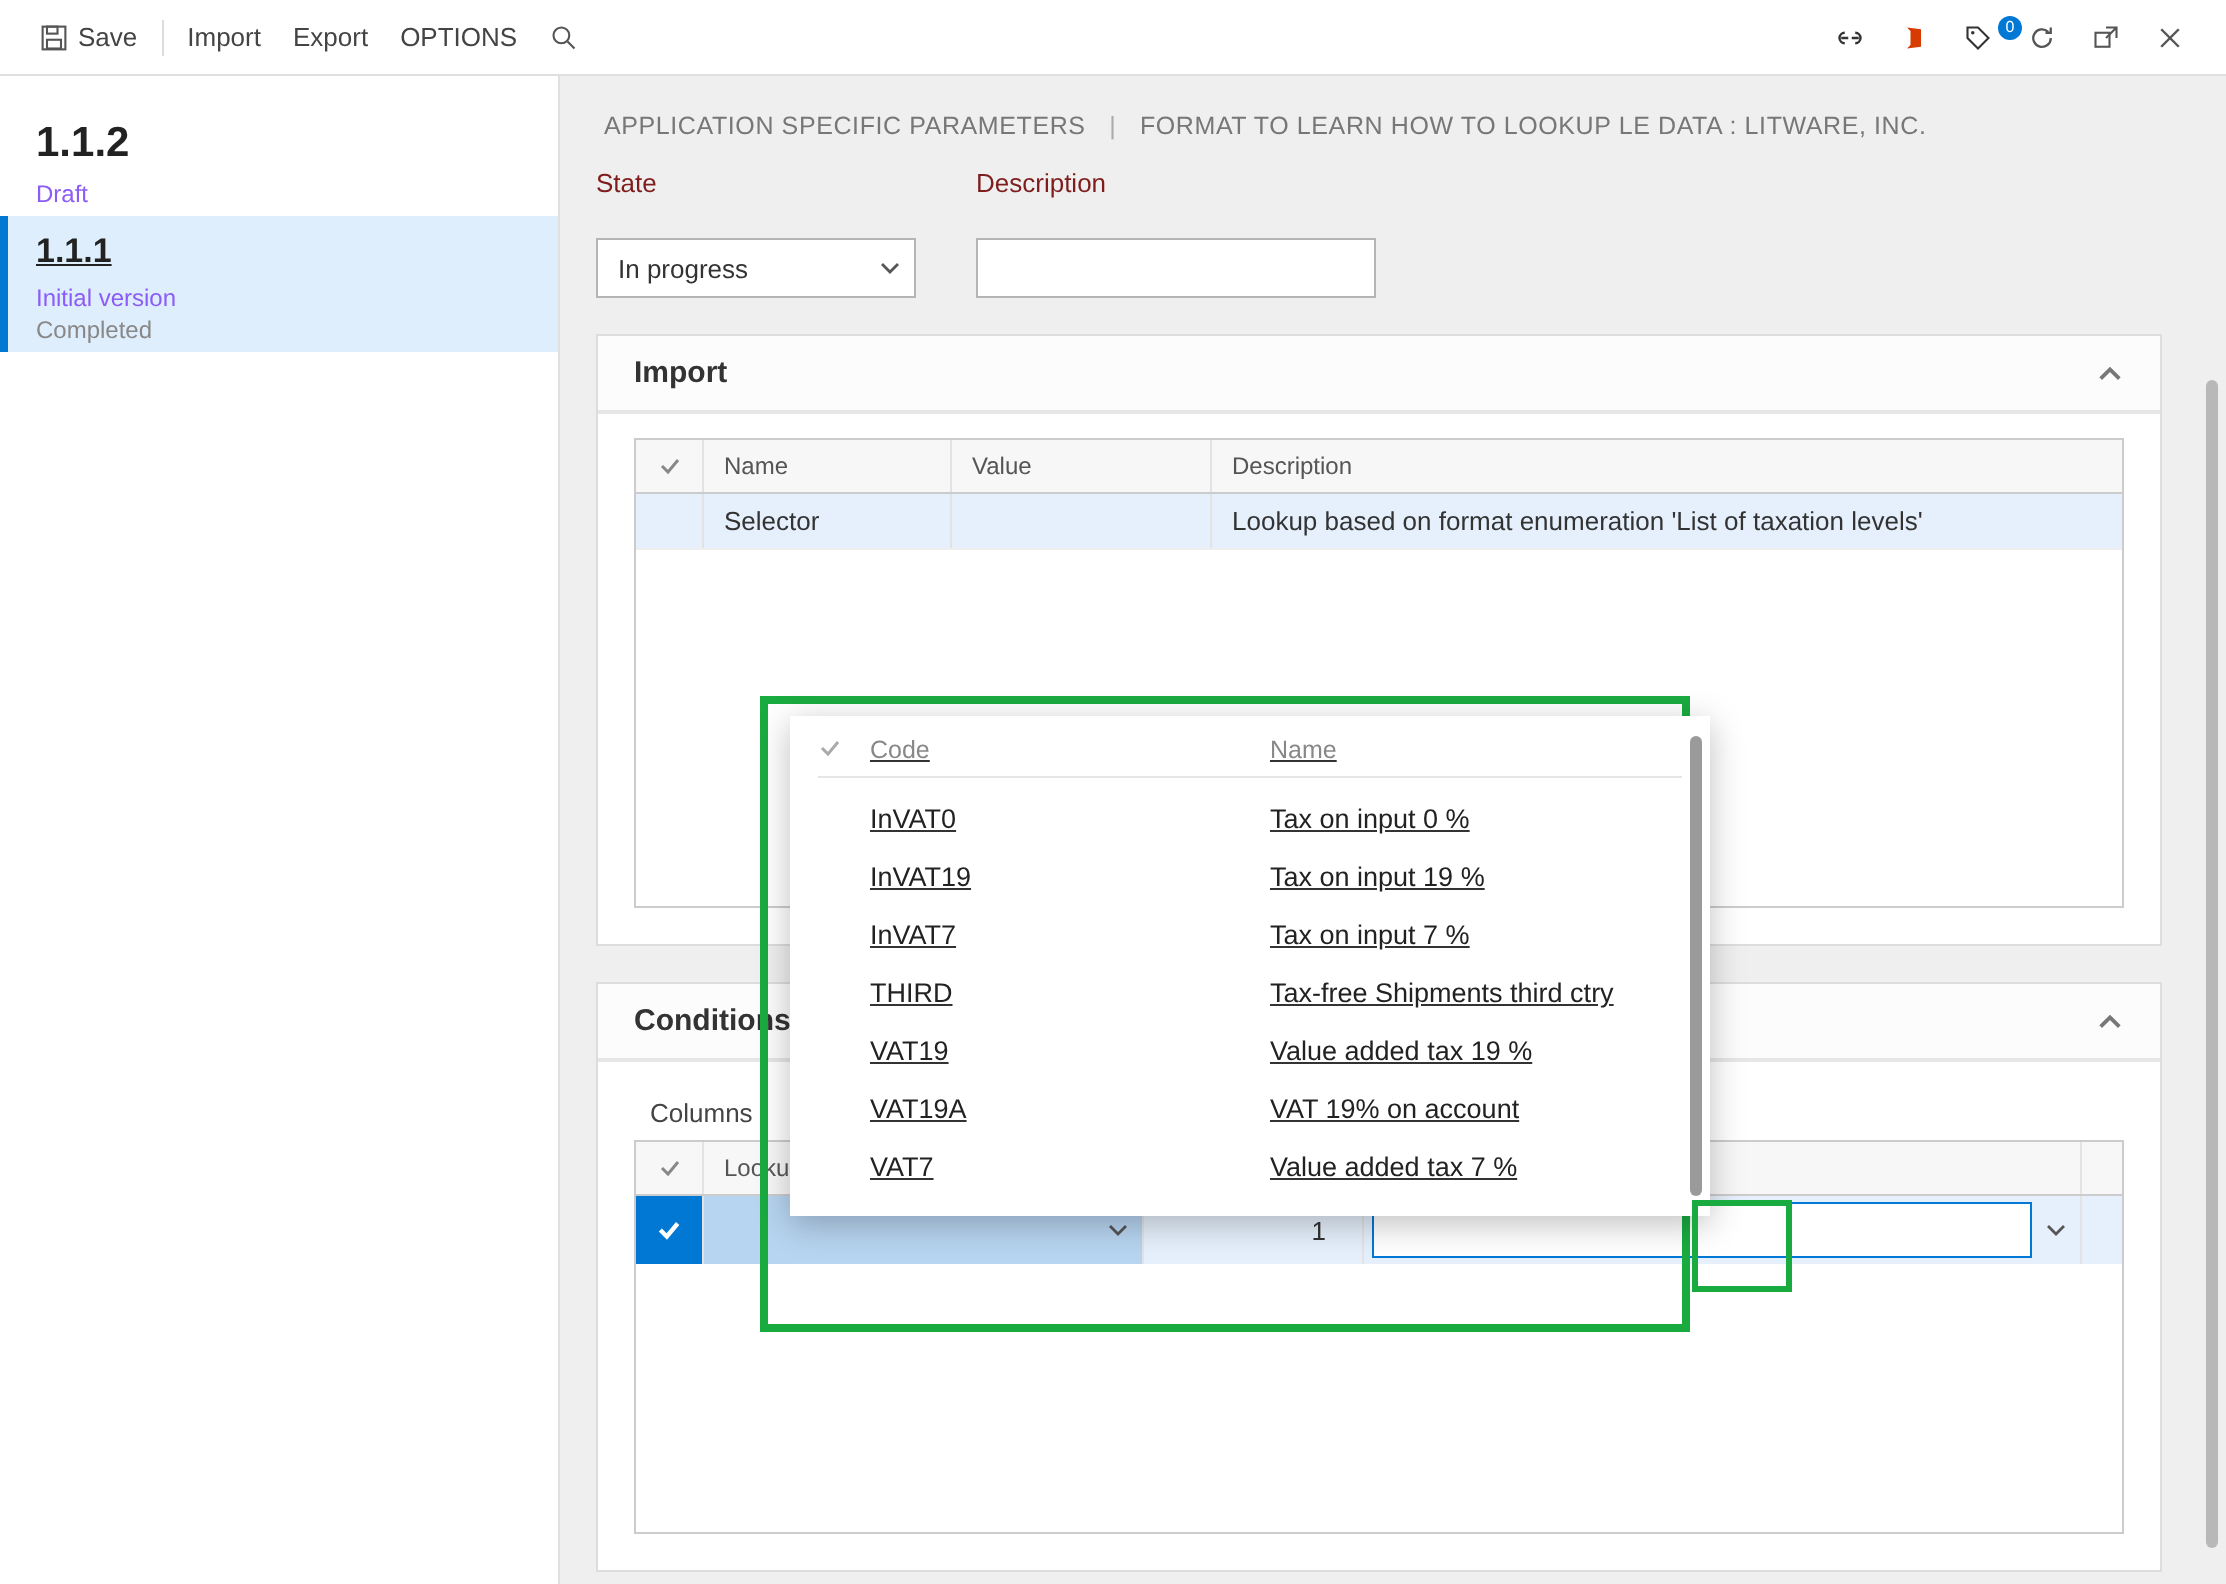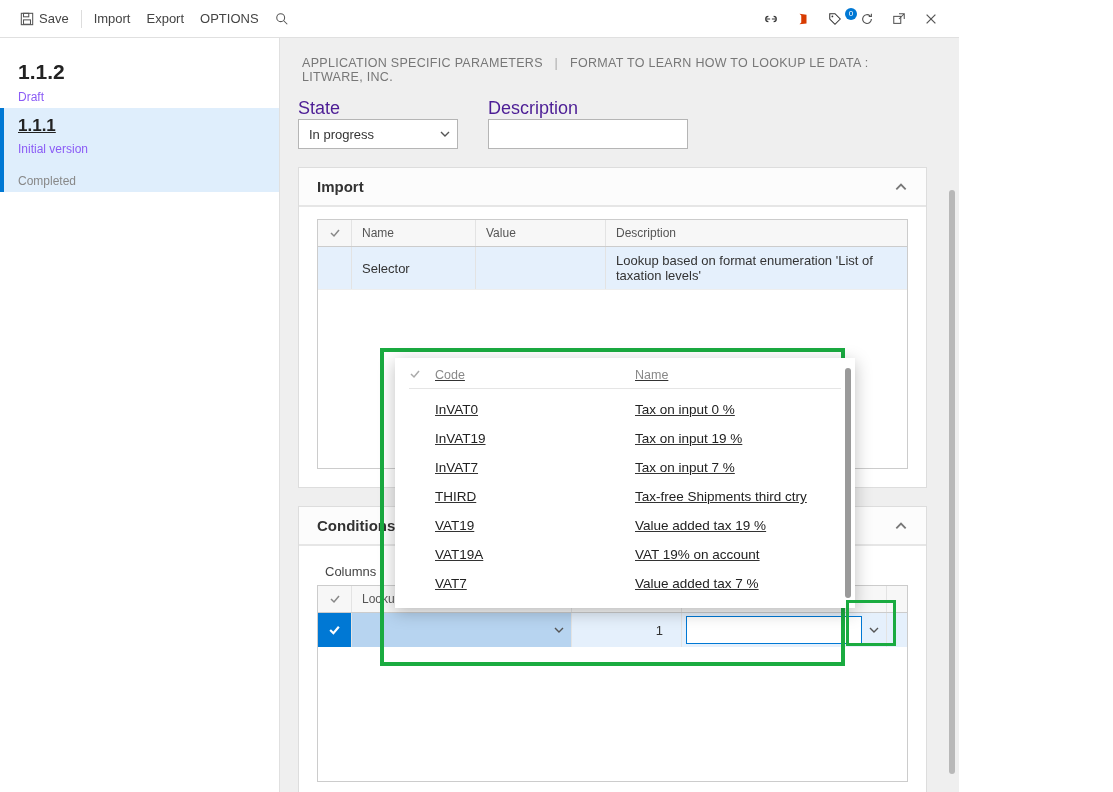--- a/index.html
+++ b/index.html
@@ -1,43 +1,43 @@
 <!DOCTYPE html>
 <html><head>
 <meta charset="utf-8">
 <style>
   * { box-sizing: border-box; }
   html, body { margin:0; padding:0; height:100%; font-family: "Segoe UI", Arial, sans-serif; font-size:13px; color:#333; background:#fff; }
-  .app { width:959px; height:792px; display:flex; flex-direction:column; position:relative; }
+  .app { width:1113px; height:792px; display:flex; flex-direction:column; position:relative; }
 
   
   .toolbar { height:38px; border-bottom:1px solid #e0e0e0; display:flex; align-items:center; padding:0 12px; color:#444; }
   .toolbar .tb-btn { display:flex; align-items:center; gap:5px; padding:0 8px; height:100%; cursor:pointer; }
   .toolbar .sep { width:1px; height:18px; background:#ddd; margin:0 4px; }
   .toolbar .spacer { flex:1; }
   .toolbar .icon { width:14px; height:14px; display:inline-flex; align-items:center; justify-content:center; }
   .toolbar .badge-wrap { position:relative; }
   .toolbar .badge { position:absolute; top:-4px; right:-6px; background:#0078d4; color:#fff; width:12px; height:12px; border-radius:50%; font-size:8px; display:flex; align-items:center; justify-content:center; }
 
   
   .body { flex:1; display:flex; min-height:0; }
   .sidebar { width:280px; border-right:1px solid #e0e0e0; background:#fff; padding-top:14px; }
   .side-item { padding:8px 18px 4px 18px; }
   .side-item .ver { font-size:21px; font-weight:700; color:#222; }
   .side-item .st1 { font-size:12px; color:#8b5cf6; margin-top:6px; }
-  .side-item .st2 { font-size:12px; color:#888; margin-top:18px; }
+  .side-item .st2 { font-size:12px; color:#888; margin-top:2px; }
   .side-item.selected { background:#dfeefc; border-left:4px solid #0078d4; padding-left:14px;}
   .side-item.selected .ver{font-size:17px; font-weight:600;text-decoration:underline;}
   .main { flex:1; background:#efefef; position:relative; padding:0 32px 0 18px; overflow:hidden; }
 
   .breadcrumb { padding:18px 4px 14px 4px; color:#777; font-size:12.5px; letter-spacing:.3px; }
   .breadcrumb .bc-sep { margin:0 8px; color:#aaa; }
 
   .form-row { display:flex; gap:30px; margin-bottom:18px; }
-  .form-field label { display:block; font-size:18px; color:#4c1d95; margin-bottom:0; }
+  .form-field label { display:block; font-size:13px; color:#7f1d1d; margin-bottom:20px; }
   .select-box { border:1px solid #b5b5b5; background:#fff; height:30px; width:160px; display:flex; align-items:center; padding:0 28px 0 10px; position:relative; cursor:pointer; }
   .select-box .chev { position:absolute; right:6px; top:50%; transform:translateY(-50%); }
   .text-box { border:1px solid #b5b5b5; background:#fff; height:30px; width:200px; padding:0 10px; }
 
   .panel { background:#fff; border:1px solid #ddd; margin-bottom:18px; position:relative; }
   .panel-head { display:flex; align-items:center; justify-content:space-between; padding:10px 18px; border-bottom:2px solid #e6e6e6; background:#fcfcfc; }
   .panel-head .title { font-size:15px; font-weight:600; color:#333; }
   .panel-body { padding:12px 18px 18px 18px; }
 
   

